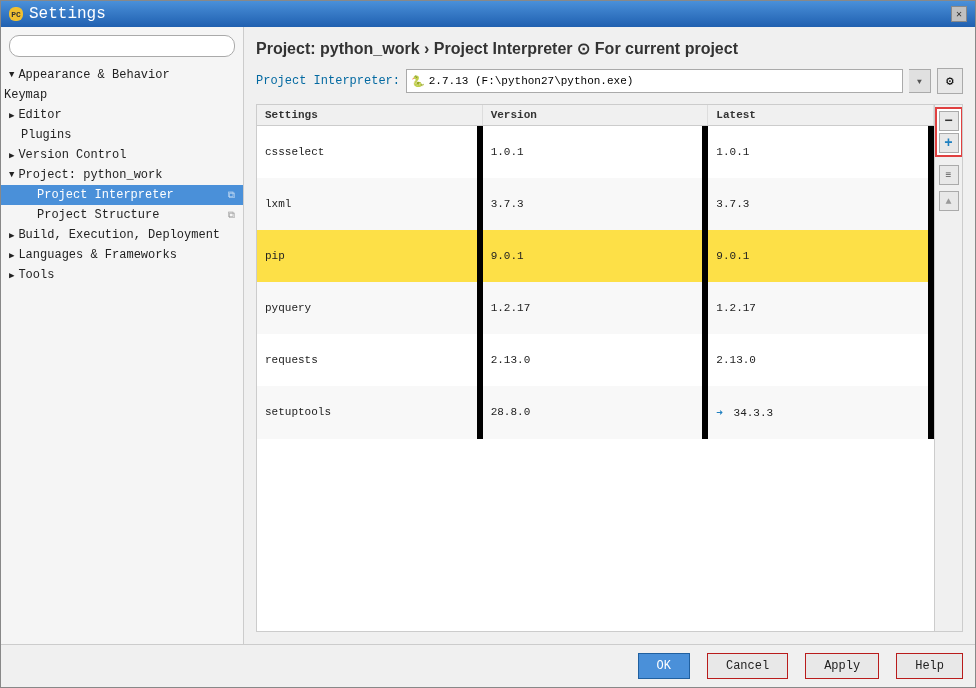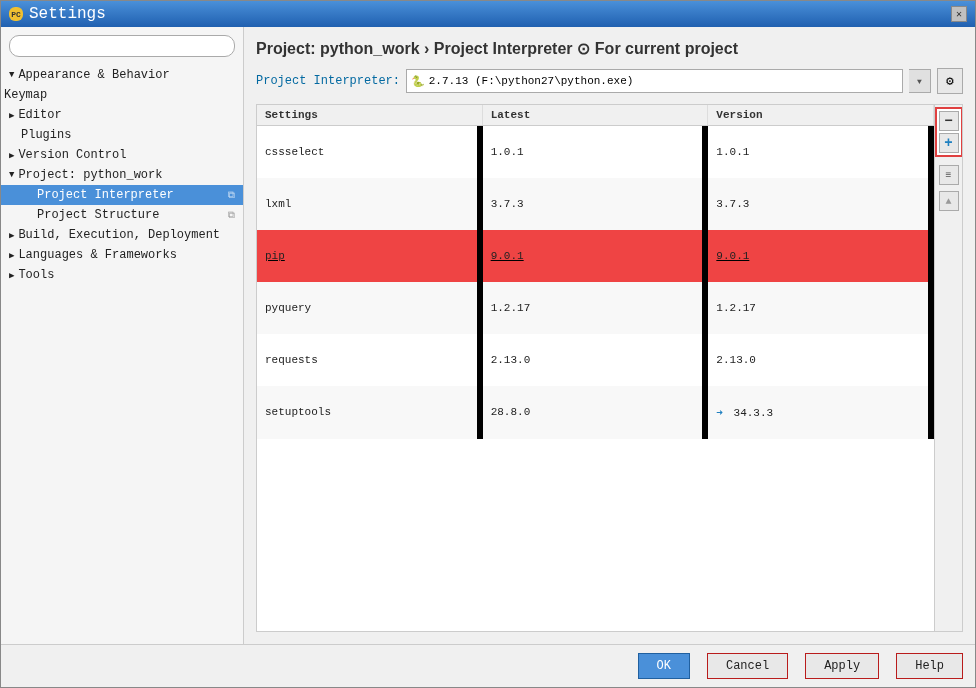--- a/index.html
+++ b/index.html
@@ -220,22 +220,21 @@
       display: grid;
       grid-template-columns: 1fr 1fr 1fr;
     }
     .table-row:nth-child(odd) {
       background: #f8f8f8;
     }
     .table-row:nth-child(even) {
       background: white;
     }
     .table-row.highlighted {
-      background: #ef4444;
-      text-decoration: underline;
+      background: #fde047;
     }
     .table-cell {
       padding: 20px 8px;
       font-size: 11px;
       color: #222;
       font-family: 'Courier New', monospace;
       border-right: 6px solid #000000;
     }
     .table-cell .update-arrow {
       color: #2080c0;
@@ -418,22 +417,22 @@
         </div>
         <div class="interpreter-dropdown-btn">▼</div>
         <div class="interpreter-gear-btn">⚙</div>
       </div>
 
       <div class="packages-container">
         <div class="packages-table">
 
           <div class="table-header">
             <div class="table-header-cell">Settings</div>
+            <div class="table-header-cell">Version</div>
             <div class="table-header-cell">Latest</div>
-            <div class="table-header-cell">Version</div>
           </div>
 
           <div class="table-row">
             <div class="table-cell">cssselect</div>
             <div class="table-cell">1.0.1</div>
             <div class="table-cell">1.0.1</div>
           </div>
 
           <div class="table-row">
             <div class="table-cell">lxml</div>

